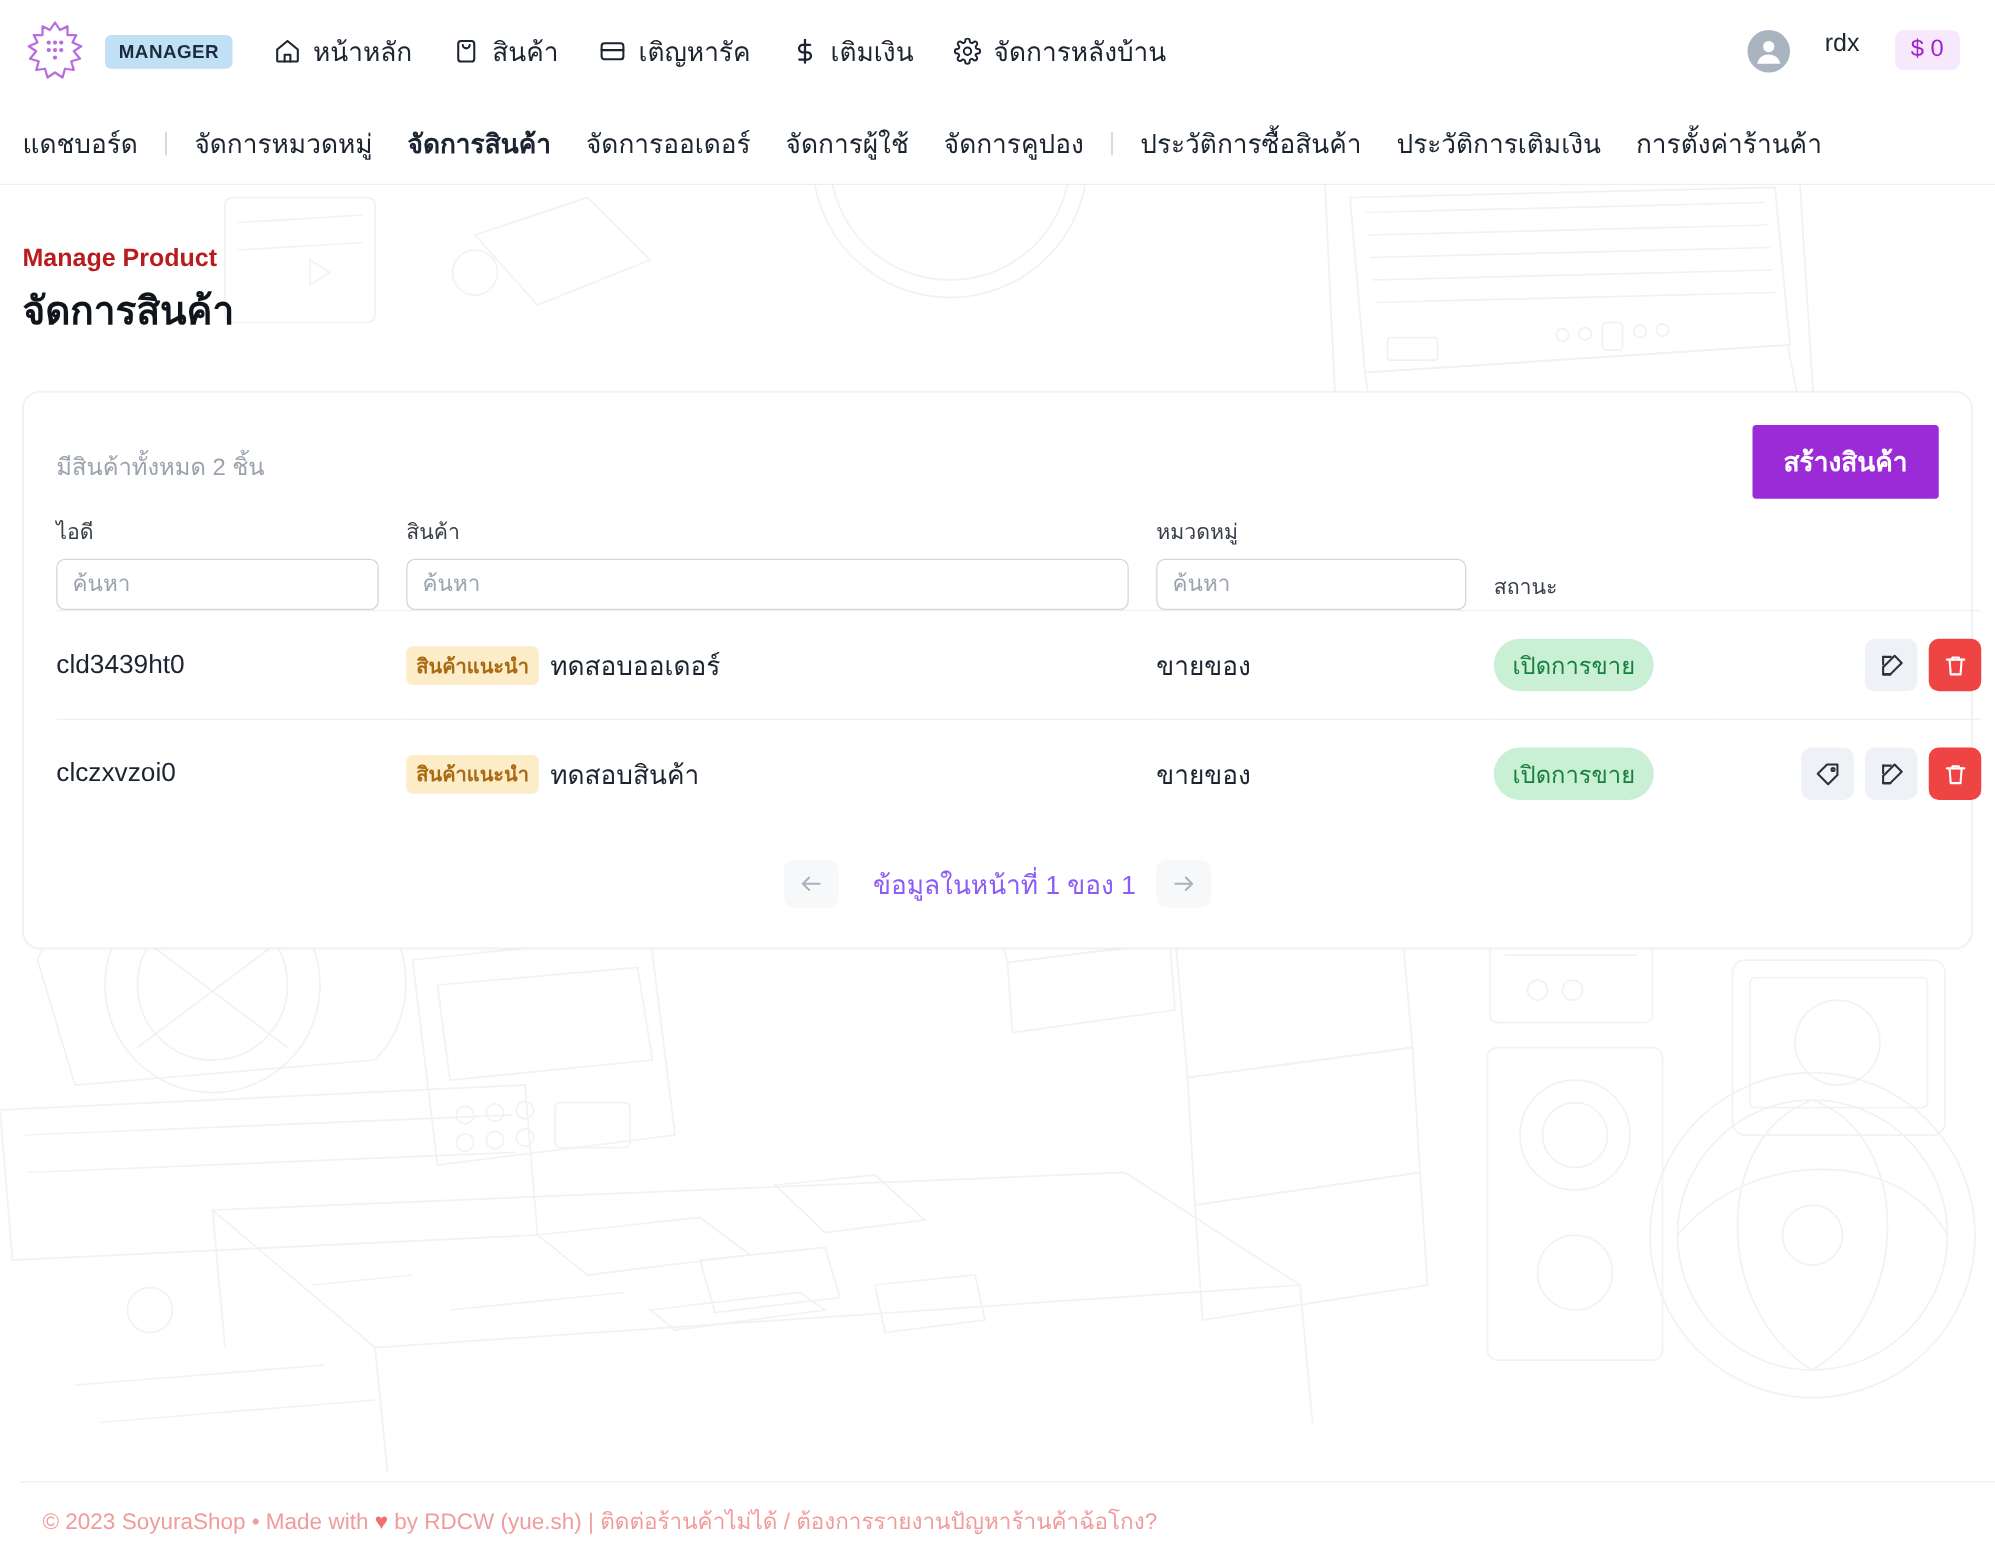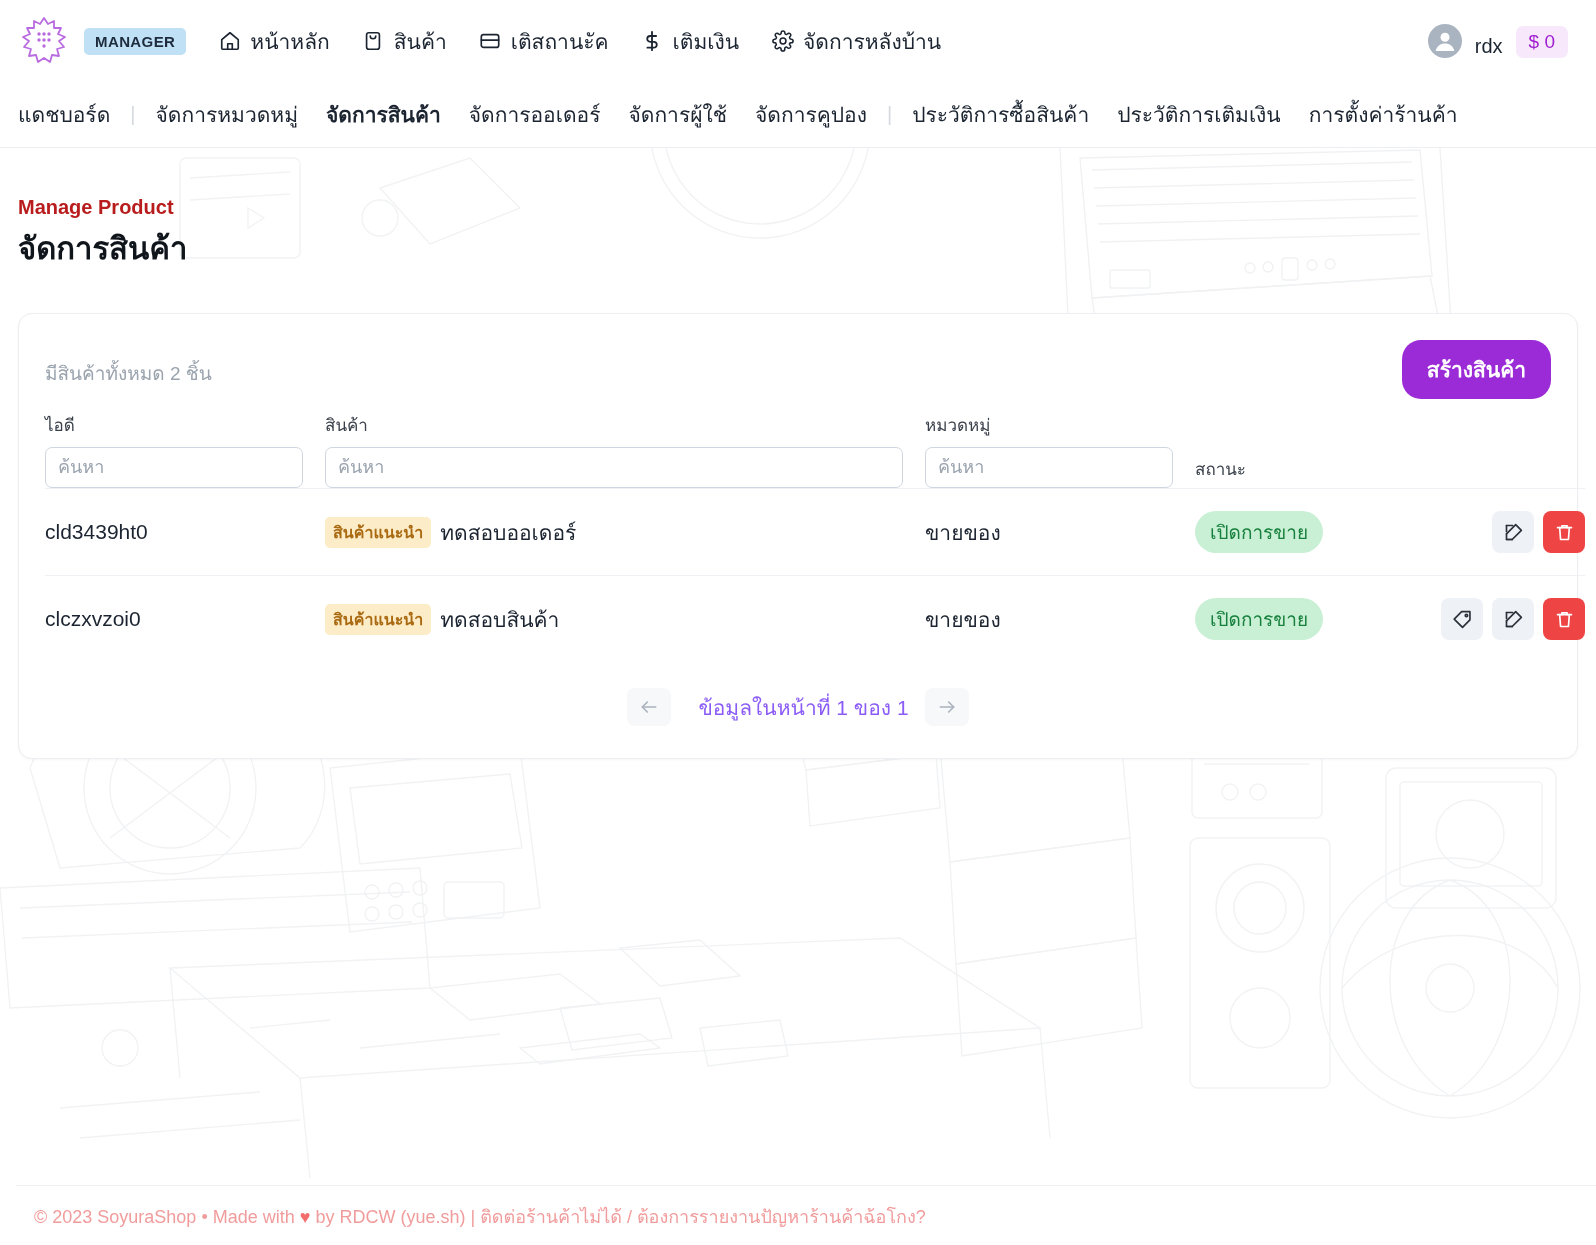--- a/index.html
+++ b/index.html
@@ -47,21 +47,21 @@
   .topnav { display: flex; align-items: flex-start; margin-left: 32px; gap: 32px; }
   .topnav-item {
     display: flex; align-items: center; gap: 9px;
     font-size: 21px; color: #1b2430;
     cursor: pointer;
     white-space: nowrap;
   }
   .topnav-item .ic { width: 23px; height: 23px; display:flex; align-items:center; justify-content:center; }
   .topnav-item .ic svg { display:block; }
 
-  .topbar-right { margin-left: auto; display: flex; align-items: flex-end; gap: 13px; padding-right: 8px; }
+  .topbar-right { margin-left: auto; display: flex; align-items: flex-start; gap: 28px; padding-right: 8px; }
   .avatar {
     width: 34px; height: 34px; border-radius: 50%;
     background: #aab4c0; display:flex; align-items:center; justify-content:center;
   }
   .user-name { font-size: 20px; color: #1b2430; }
   .wallet-chip {
     background: #f7e9fb; color: #a020d0;
     font-size: 19px; font-weight: 500;
     padding: 5px 13px; border-radius: 7px;
   }
@@ -105,21 +105,21 @@
     border: 1px solid #eceef1;
     border-radius: 14px;
     box-shadow: 0 1px 3px rgba(16,22,28,.04);
     padding: 26px 26px 18px 26px;
   }
   .card-head { display: flex; align-items: flex-start; }
   .card-count { font-size: 19px; color: #9aa3ae; padding-top: 18px; }
   .btn-primary {
     margin-left: auto;
     background: #9b2bd6; color: #fff;
-    border: none; border-radius: 19px;
+    border: none; border-radius: 3px;
     font-size: 21px; font-weight: 700;
     padding: 13px 25px;
     cursor: pointer;
     font-family: inherit;
   }
 
   
   table.products { width: 100%; border-collapse: collapse; table-layout: fixed; }
   table.products col.c-id     { width: 280px; }
   table.products col.c-name   { width: 600px; }
@@ -352,21 +352,21 @@
       </span>
       <span>สินค้า</span>
     </div>
     <div class="topnav-item">
       <span class="ic">
         <svg width="22" height="22" viewBox="0 0 24 24" fill="none" stroke="#1b2430" stroke-width="1.8" stroke-linecap="round" stroke-linejoin="round">
             <rect x="2.5" y="5" width="19" height="14" rx="2.5"></rect>
             <path d="M2.5 11h19"></path>
           </svg>
       </span>
-      <span>เติสถานะัค</span>
+      <span>เติญหารัค</span>
     </div>
     <div class="topnav-item">
       <span class="ic">
         <svg width="22" height="22" viewBox="0 0 24 24" fill="none" stroke="#1b2430" stroke-width="2" stroke-linecap="round" stroke-linejoin="round">
             <path d="M12 2v20"></path>
             <path d="M16.5 6.5H10a3.2 3.2 0 0 0 0 6.4h4a3.2 3.2 0 0 1 0 6.4H7"></path>
           </svg>
       </span>
       <span>เติมเงิน</span>
     </div>

